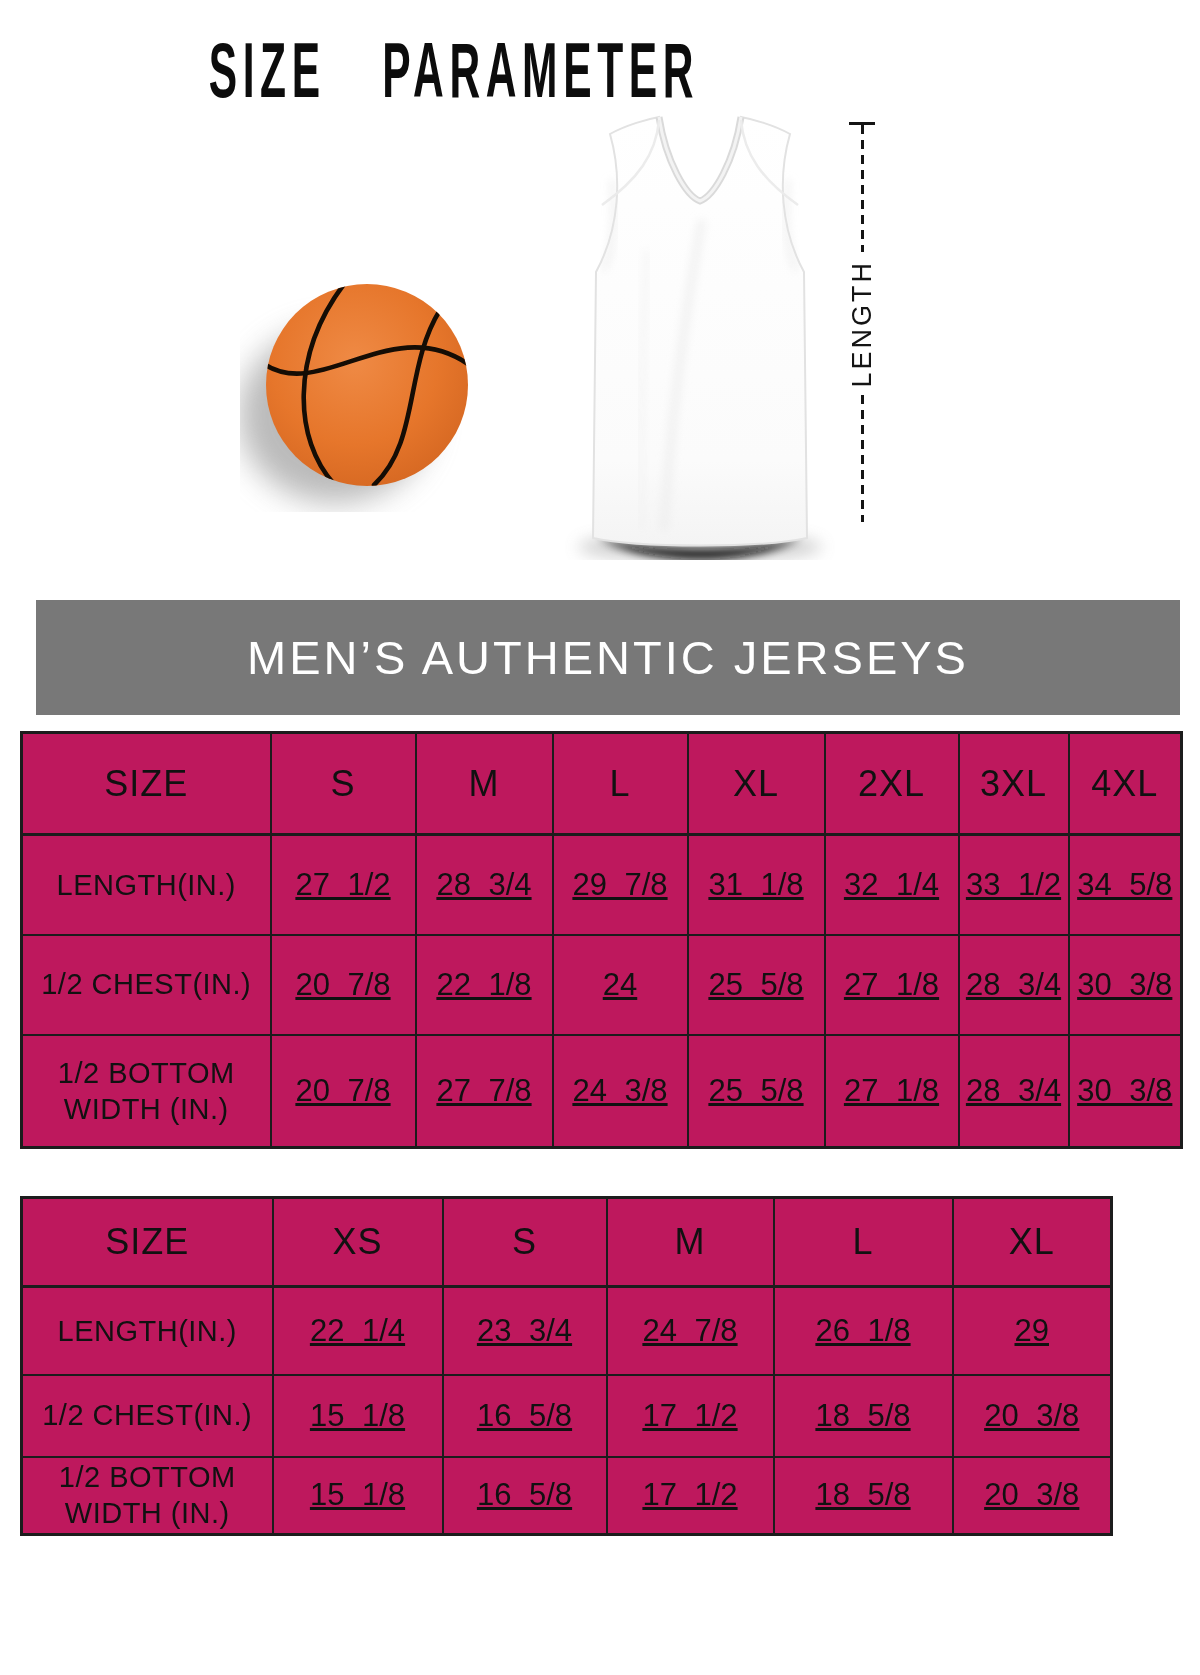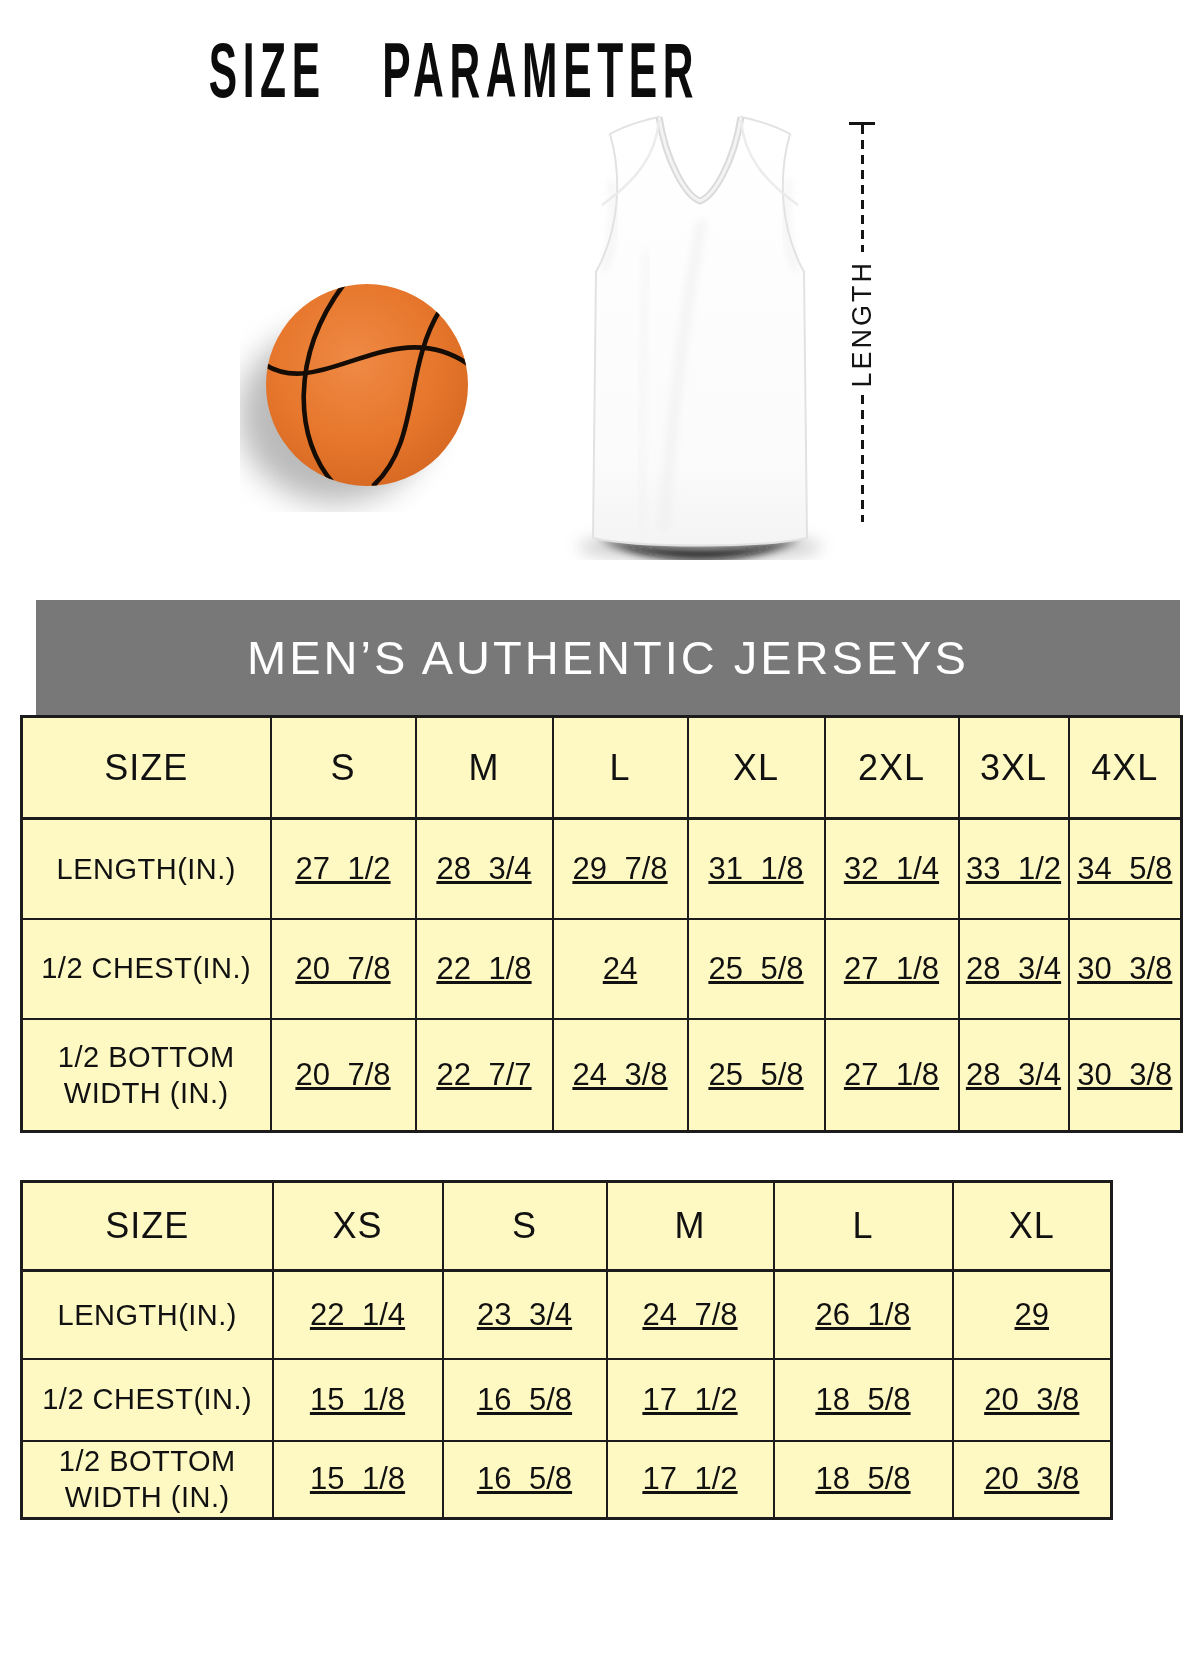--- a/index.html
+++ b/index.html
@@ -31,21 +31,21 @@
 
   
   .table-section { position:absolute; left:20px; }
   .mens-section { top:600px; width:1160px; }
   .boys-section { top:1180px; width:1090px; }
 
   .band { background:var(--band_bg,#787878); color:var(--band_text,#fff); display:flex; align-items:center; justify-content:center; letter-spacing:3px;margin-left:16px; }
   .mens-section .band { height:115px; font-size:47px; }
   .boys-section .band { height:88px; font-size:45px; border:3px solid #2e2e2e; margin-bottom:4px; }
 
-  table.size-table { width:100%; border-collapse:collapse; table-layout:fixed; background:#fef9c3; border:3px solid var(--border,#1c1c1c); }
+  table.size-table { width:100%; border-collapse:collapse; table-layout:fixed; background:#be185d; border:3px solid var(--border,#1c1c1c);margin-top:16px; }
   table.size-table th, table.size-table td { border:2px solid var(--border,#1c1c1c); text-align:center; vertical-align:middle; font-weight:400; }
   table.size-table thead th { border-bottom-width:3px; font-size:36px; letter-spacing:1px; }
   td.rowlabel { font-size:29px; letter-spacing:0.5px; white-space:pre-line; line-height:1.25; }
   td.val { font-size:31px; word-spacing:9px;text-decoration:underline; }
 
   .mens-section tr.row-0 { height:102px; }
   .mens-section tr.row-1 { height:100px; }
   .mens-section tr.row-2 { height:100px; }
   .mens-section tr.row-3 { height:113px; }
   .boys-section tr.row-0 { height:89px; }
@@ -177,21 +177,21 @@
             <td class="val">24</td>
             <td class="val">25 5/8</td>
             <td class="val">27 1/8</td>
             <td class="val">28 3/4</td>
             <td class="val">30 3/8</td>
           </tr>
           <tr class="row-3">
             <td class="rowlabel">1/2 BOTTOM
 WIDTH  (IN.)</td>
             <td class="val">20 7/8</td>
-            <td class="val">22 7/7</td>
+            <td class="val">27 7/8</td>
             <td class="val">24 3/8</td>
             <td class="val">25 5/8</td>
             <td class="val">27 1/8</td>
             <td class="val">28 3/4</td>
             <td class="val">30 3/8</td>
           </tr>
         </tbody>
       </table>
   </section>
 

